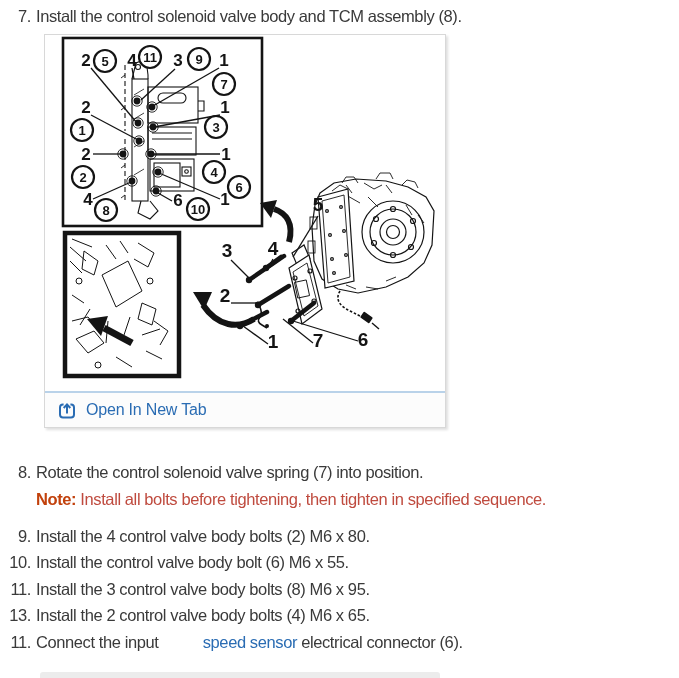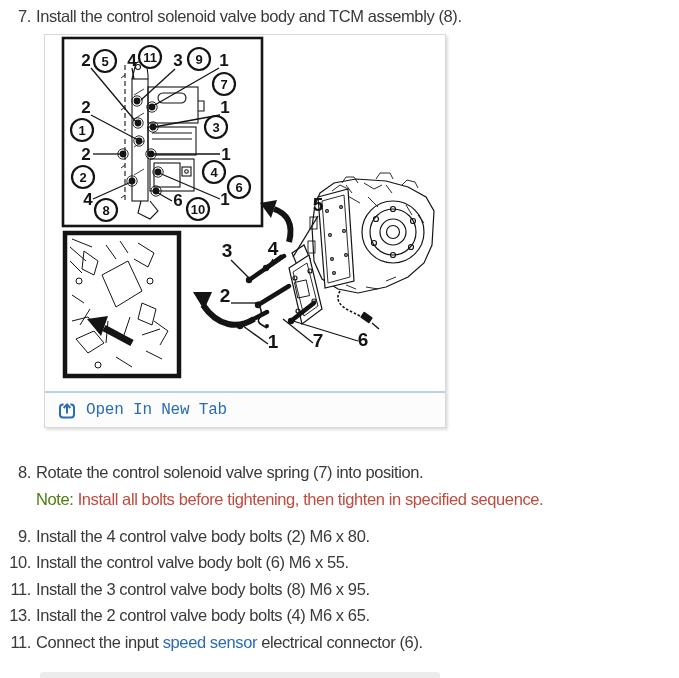--- a/index.html
+++ b/index.html
@@ -2,30 +2,30 @@
 <html><head>
 <meta charset="utf-8">
 <style>
   html,body{margin:0;padding:0;width:679px;height:678px;overflow:hidden;background:#ffffff;}
   body{font-family:"Liberation Sans","DejaVu Sans",sans-serif;color:#3a3a3a;position:relative;}
   .page{padding-top:7px;}
   
   .step-row{display:flex;margin-bottom:7.5px;font-size:16.5px;line-height:19px;letter-spacing:-0.4px;}
   .step-num{width:31px;min-width:31px;text-align:right;margin-right:5px;}
   .step-text{flex:1;}
-  .step-link{color:#2a6cb3;cursor:pointer;}
+  .step-link{color:#2a6cb3;cursor:pointer;margin-left:40px;}
   .note-line{margin-top:8px;color:#bf4a3e;}
-  .note-label{color:#4d7c0f;font-weight:normal;}
+  .note-label{color:#c2410c;font-weight:bold;}
   .block-gap{margin-bottom:18px;}
   
   .figure-panel{margin:3px 0 0 44px;width:400px;border:1px solid #d8d8d8;background:#ffffff;
     box-shadow:1.5px 2px 2.5px rgba(0,0,0,0.13);}
   .figure-image{width:398px;height:356px;background:#ffffff;margin:0 auto;}
   .figure-footer{height:34px;border-top:2px solid #b9d2e9;background:#fcfcfc;display:flex;
-    align-items:center;justify-content:space-between;padding:0 12px 0 13px;font-family:Liberation Mono, monospace;}
+    align-items:center;justify-content:space-between;padding:0 12px 0 13px;}
   .fig-link{display:flex;align-items:center;color:#2a6cb3;font-size:16px;letter-spacing:-0.2px;
     text-decoration:none;cursor:pointer;}
   .fig-link .icn{margin-right:10px;display:block;}
   .steps-after{margin-top:35px;}
   .next-figure-edge{position:absolute;left:40px;top:672px;width:400px;height:6px;
     background:#ececec;border-radius:3px 3px 0 0;}
   
   .callout-plain{font-size:17px;font-weight:600;fill:#141414;}
   .callout-circ-text{font-size:13px;font-weight:600;fill:#141414;}
   .callout-main{font-size:19px;font-weight:600;fill:#141414;}

